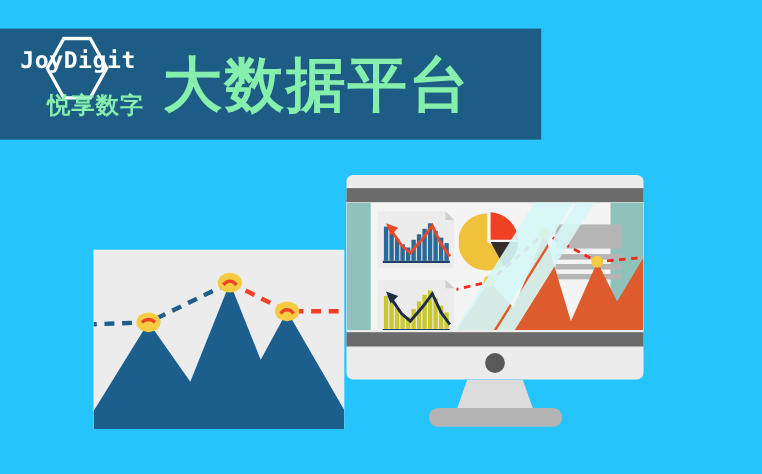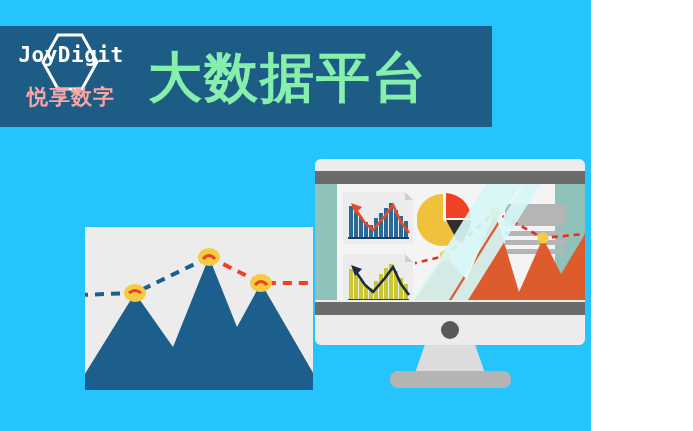--- a/index.html
+++ b/index.html
@@ -3,21 +3,21 @@
 <meta charset="utf-8">
 <title>JoyDigit Big Data Platform Banner</title>
 <style>
   html, body {
     margin: 0;
     padding: 0;
     background: #ffffff;
   }
   #stage {
     position: relative;
-    width: 591px;
+    width: 693px;
     height: 431px;
     overflow: hidden;
     background: #26c4fc;
     font-family: "Liberation Sans", "DejaVu Sans", sans-serif;
   }
 
   
   .banner {
     position: absolute;
     left: 0;
@@ -52,25 +52,25 @@
     color: #ffffff;
     font-size: 21px;
     font-weight: bold;
     letter-spacing: 0.5px;
     font-family: "DejaVu Sans Mono", "Liberation Mono", monospace;
     line-height: 1;
     white-space: nowrap;
   }
   .logo-cn {
     position: absolute;
-    left: 0;
+    left: 16px;
     top: 56px;
     width: 118px;
     text-align: center;
-    color: #fca5a5;
+    color: #86efac;
     font-size: 21px;
     font-weight: bold;
     letter-spacing: 1px;
     line-height: 1.15;
     white-space: nowrap;
   }
   .banner-title {
     color: #86efac;
     font-size: 54px;
     font-weight: bold;

